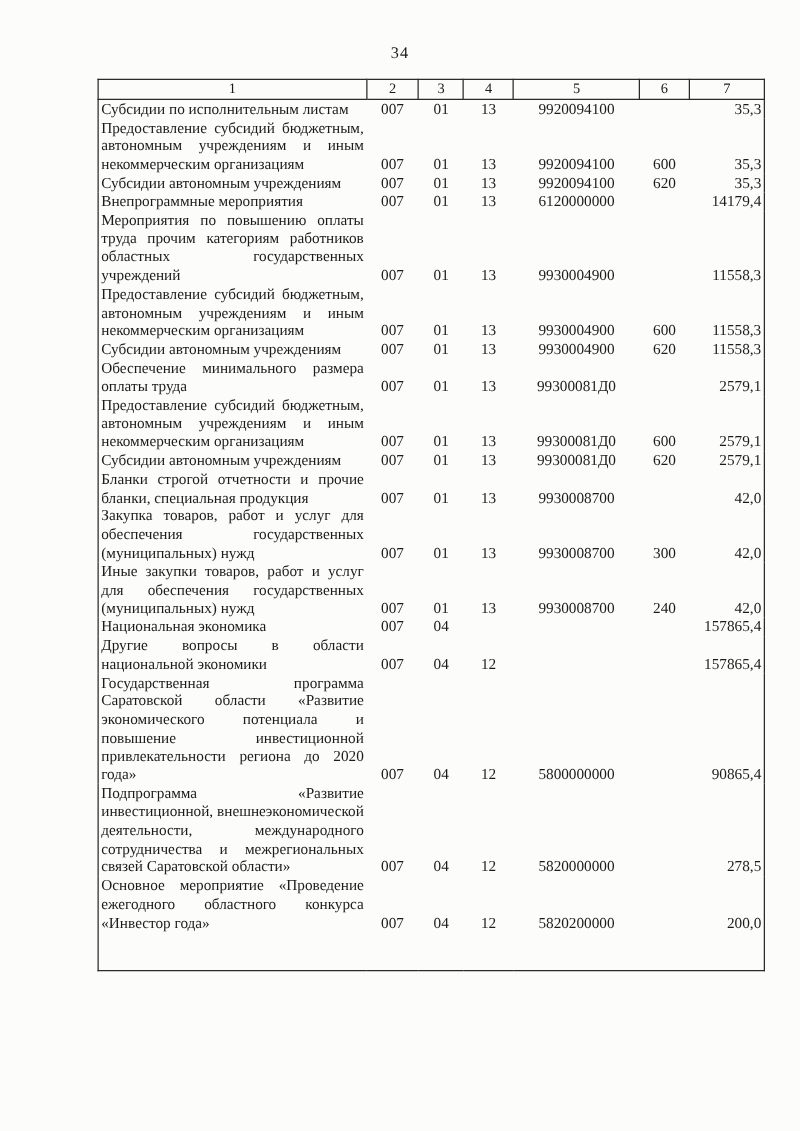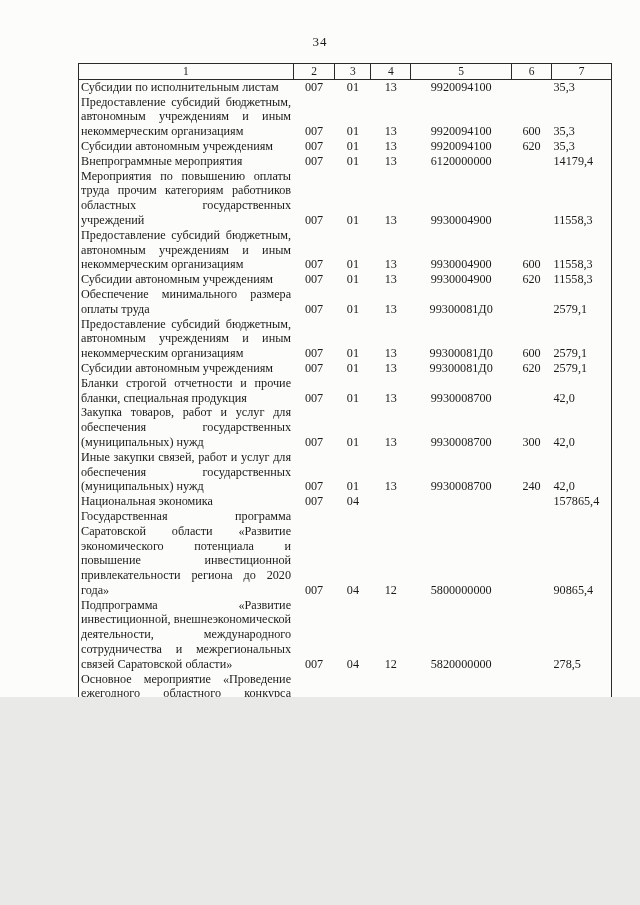--- a/index.html
+++ b/index.html
@@ -4,21 +4,21 @@
 <style>
   * { margin: 0; padding: 0; box-sizing: border-box; }
   html, body { background: #e9e9e7; }
   body {
     font-family: "Liberation Serif", serif;
     color: #1b1b1b;
   }
   .page {
     position: relative;
     width: 640px;
-    height: 697px;
+    height: 905px;
     background: #fcfcfa;
     overflow: hidden;
     margin: 0 auto;
     padding-left: 48px;
   }
   .page-number {
     position: absolute;
     top: 34px;
     left: 0;
     width: 100%;
@@ -50,21 +50,21 @@
   }
   .budget-table tbody tr:last-child td {
     padding-bottom: 30px;
   }
   td.c-name {
     text-align: justify;
     padding-left: 4px;
     padding-right: 8px;
   }
   td.c-num { text-align: center; white-space: nowrap; }
-  td.c-amt { text-align: left; padding-right: 3px; white-space: nowrap; }
+  td.c-amt { text-align: right; padding-right: 3px; white-space: nowrap; }
 </style>
 </head>
 <body>
 
 <div class="page">
 
   <div class="page-number">34</div>
 
   <table class="budget-table">
     <colgroup>
@@ -202,39 +202,48 @@
     <td class="c-name">Закупка товаров, работ и услуг для обеспечения государственных (муниципальных) нужд</td>
     <td class="c-num">007</td>
     <td class="c-num">01</td>
     <td class="c-num">13</td>
     <td class="c-num">9930008700</td>
     <td class="c-num">300</td>
     <td class="c-amt">42,0</td>
   </tr>
 
   <tr>
-    <td class="c-name">Иные закупки связей, работ и услуг для обеспечения государственных (муниципальных) нужд</td>
+    <td class="c-name">Иные закупки товаров, работ и услуг для обеспечения государственных (муниципальных) нужд</td>
     <td class="c-num">007</td>
     <td class="c-num">01</td>
     <td class="c-num">13</td>
     <td class="c-num">9930008700</td>
     <td class="c-num">240</td>
     <td class="c-amt">42,0</td>
   </tr>
 
   <tr>
     <td class="c-name">Национальная экономика</td>
     <td class="c-num">007</td>
     <td class="c-num">04</td>
     <td class="c-num"></td>
     <td class="c-num"></td>
     <td class="c-num"></td>
     <td class="c-amt">157865,4</td>
   </tr>
 
+  <tr>
+    <td class="c-name">Другие вопросы в области национальной экономики</td>
+    <td class="c-num">007</td>
+    <td class="c-num">04</td>
+    <td class="c-num">12</td>
+    <td class="c-num"></td>
+    <td class="c-num"></td>
+    <td class="c-amt">157865,4</td>
+  </tr>
 
   <tr>
     <td class="c-name">Государственная программа Саратовской области «Развитие экономического потенциала и повышение инвестиционной привлекательности региона до 2020 года»</td>
     <td class="c-num">007</td>
     <td class="c-num">04</td>
     <td class="c-num">12</td>
     <td class="c-num">5800000000</td>
     <td class="c-num"></td>
     <td class="c-amt">90865,4</td>
   </tr>

